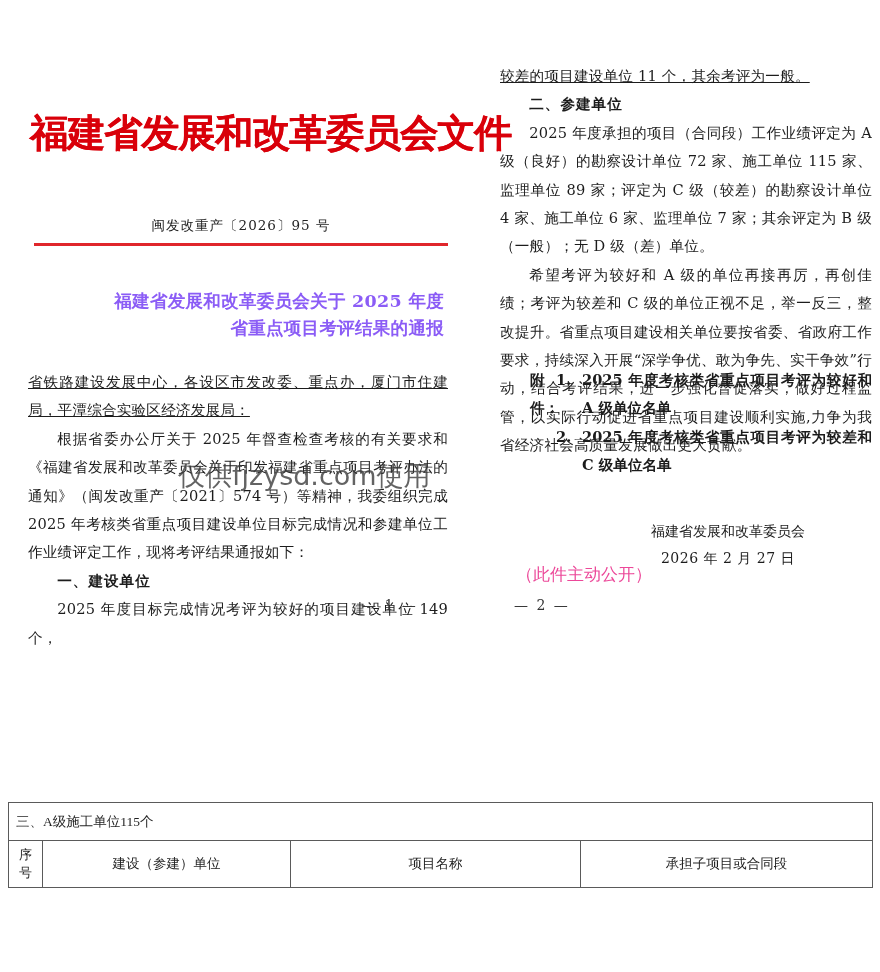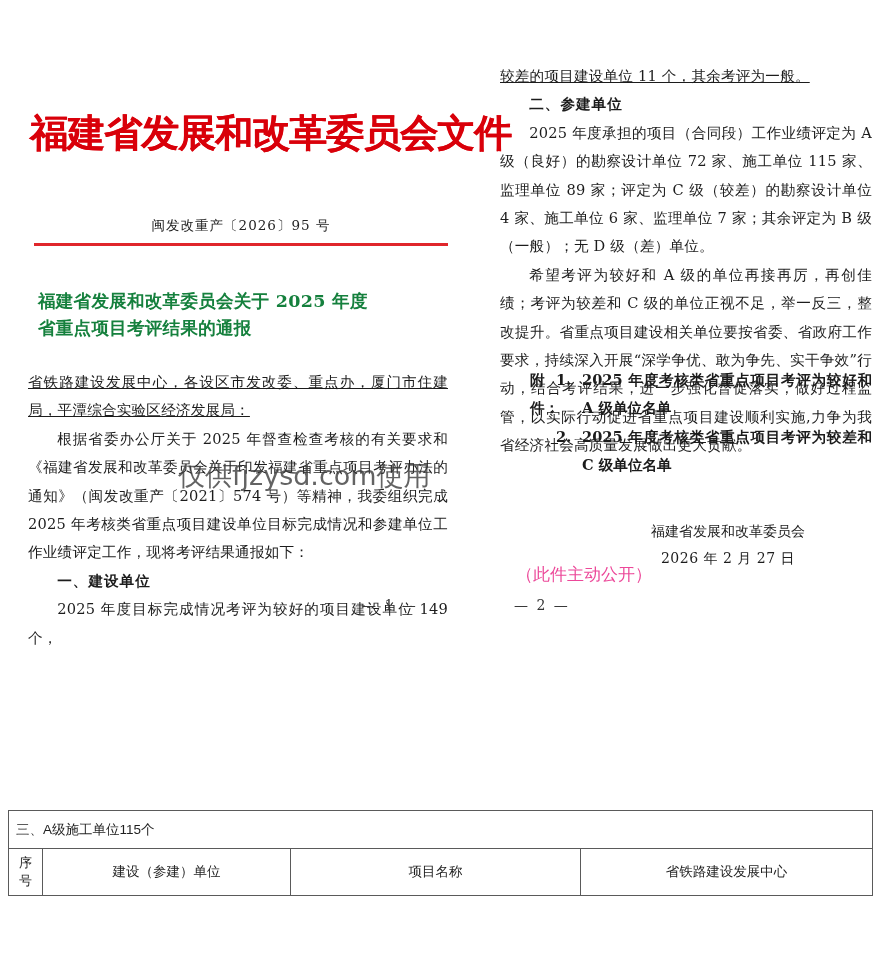--- a/index.html
+++ b/index.html
@@ -60,26 +60,26 @@
     height: 2.5px;
     background: #e0262b;
   }
 
   
   .doc-title {
     position: absolute;
     top: 288px;
     left: 18px;
     width: 406px;
-    text-align: left;
+    text-align: right;
     font-size: 17.5px;
     font-weight: bold;
     line-height: 1.52;
     letter-spacing: 0.3px;
-    color: #15803d;
+    color: #8b5cf6;
   }
 
   
   .body-block {
     position: absolute;
     font-size: 14.6px;
     line-height: 28.4px;
     color: #1c1c1c;
     letter-spacing: 0.2px;
     text-align: justify;
@@ -187,23 +187,22 @@
   #table-wrap {
     position: absolute;
     left: 8px;
     top: 802px;
     width: 864px;
   }
   table.doc-table {
     border-collapse: collapse;
     width: 100%;
     table-layout: fixed;
-    font-family: Liberation Sans, sans-serif;
+    font-family: Liberation Serif, serif;
     color: #2b2b2b;
-    margin-top: 8px;
   }
   table.doc-table td, table.doc-table th {
     border: 1px solid #5a5a5a;
     padding: 5px 7px;
     vertical-align: middle;
     font-weight: normal;
   }
   .tbl-caption {
     text-align: left;
     font-size: 13.5px;
@@ -305,17 +304,17 @@
       <col class="col-sub">
     </colgroup>
     <tbody>
       <tr>
         <td class="tbl-caption" colspan="4">三、A级施工单位115个</td>
       </tr>
       <tr class="tbl-head">
         <th class="col-seq">序号</th>
         <th class="col-unit">建设（参建）单位</th>
         <th class="col-proj">项目名称</th>
-        <th class="col-sub">省铁路建设发展中心</th>
+        <th class="col-sub">承担子项目或合同段</th>
       </tr>
     </tbody>
   </table>
 </div>
 
 </body></html>

